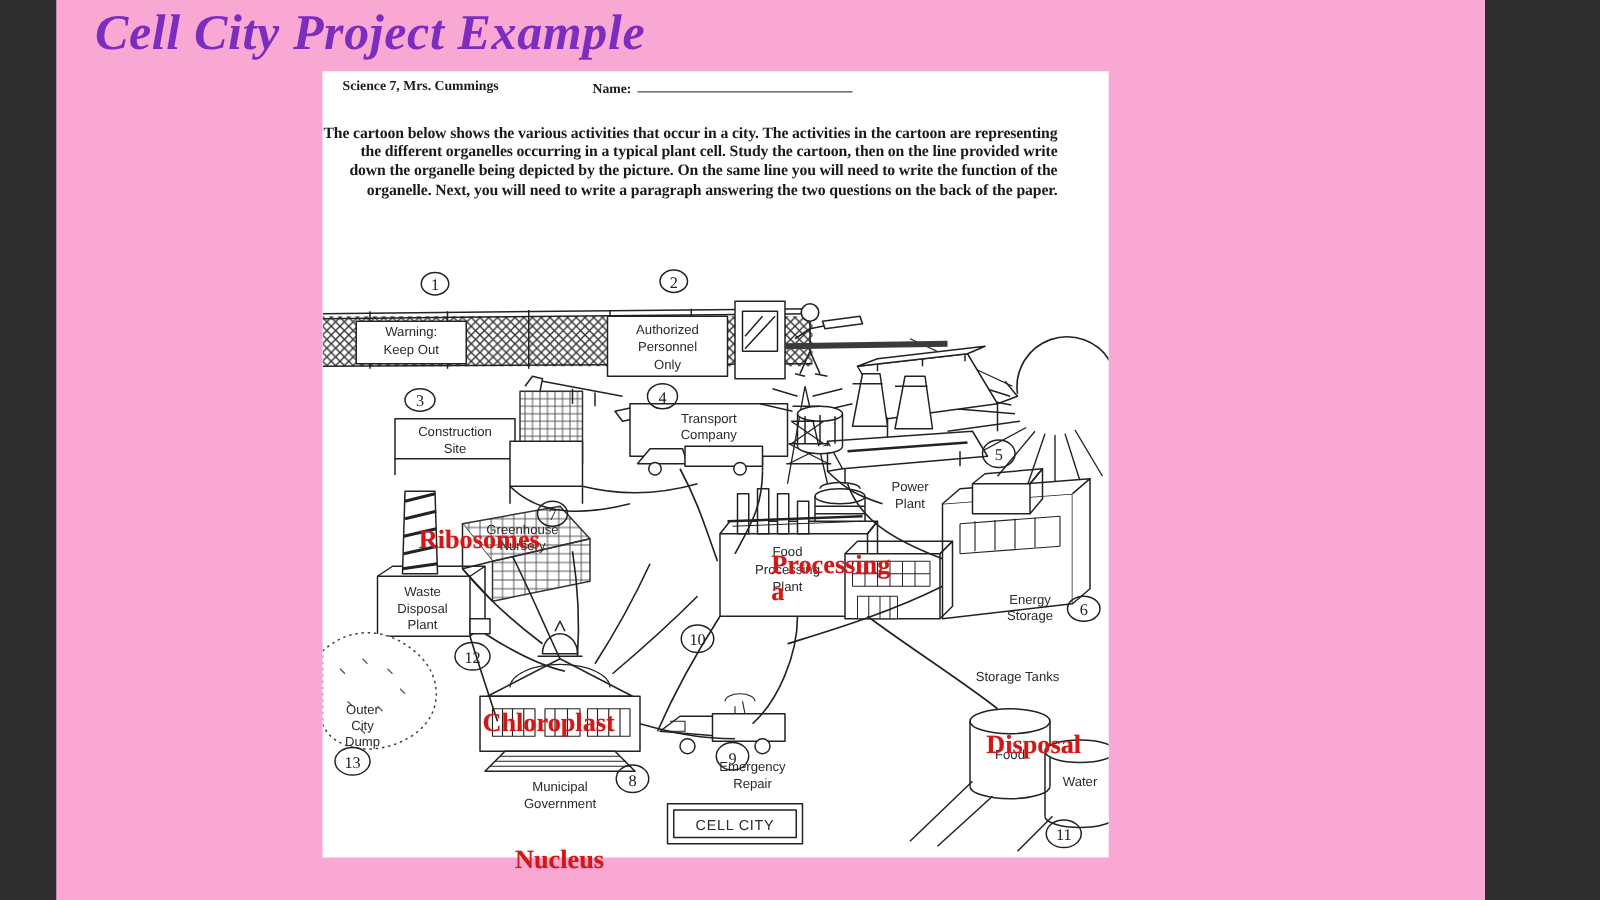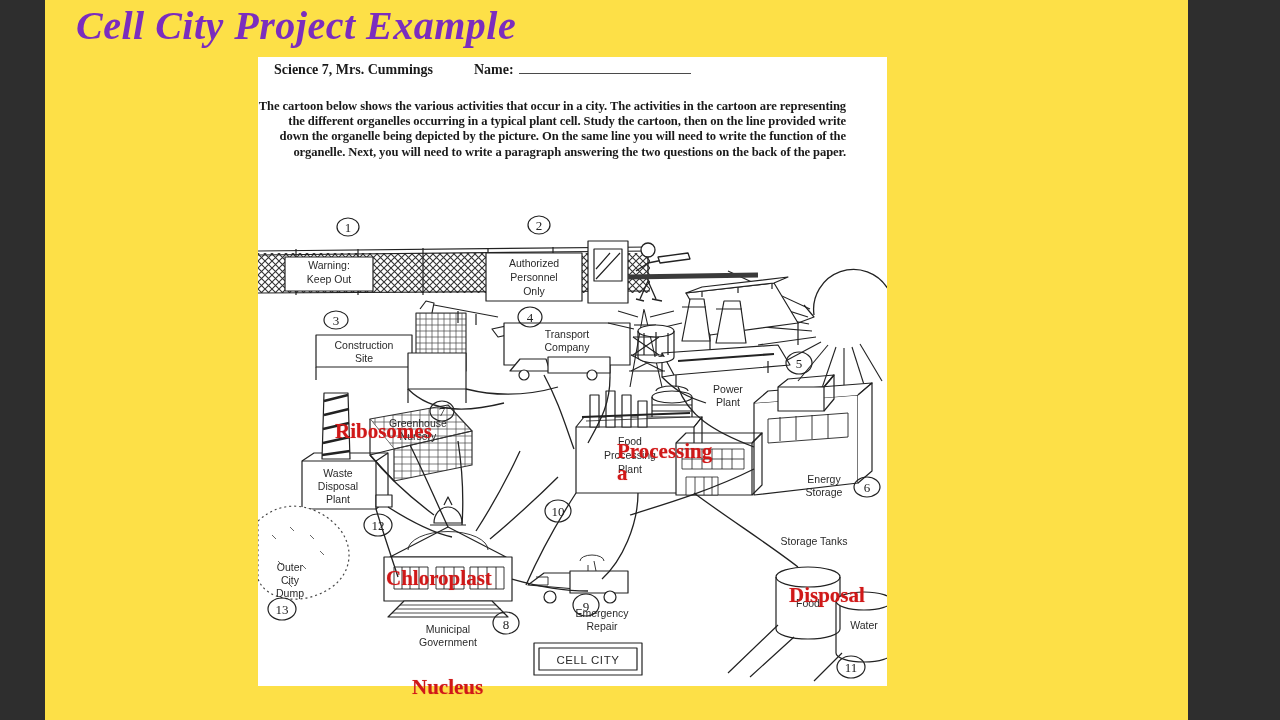--- a/index.html
+++ b/index.html
@@ -10,21 +10,21 @@
   body {
     width: 1280px;
     height: 720px;
     overflow: hidden;
     font-family: "Liberation Serif", serif;
   }
   #slide {
     position: relative;
     width: 1217px;
     height: 720px;
-    background: #fde047;
+    background: #f9a8d4;
   }
   .edge-strip {
     position: absolute;
     top: 0;
     height: 720px;
     background: #2e2e2e;
   }
   #edge-left  { left: 0;   width: 45px; }
   #edge-right { left: 1188px; width: 92px; }
 
@@ -62,21 +62,21 @@
 
   
   .ws-head {
     position: absolute;
     left: 16px;
     top: 5px;
     right: 10px;
   }
   .ws-head-row {
     display: flex;
-    font-size: 14px;
+    font-size: 11px;
     line-height: 15px;
     font-weight: 600;
   }
   .ws-head-left { width: 200px; }
   .ws-head-right { display: flex; align-items: baseline; }
   .ws-rule {
     display: inline-block;
     border-bottom: 1.3px solid #4a4a4a;
     margin-left: 5px;
     height: 11px;

